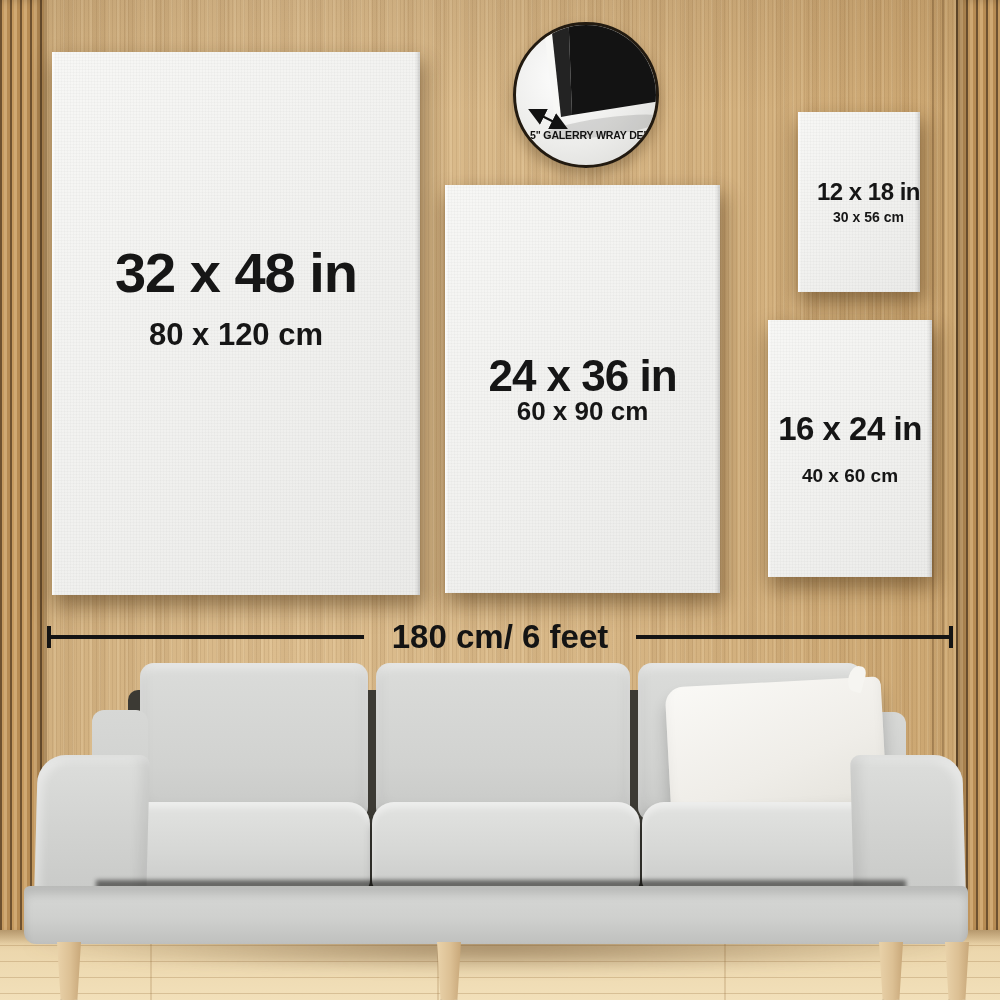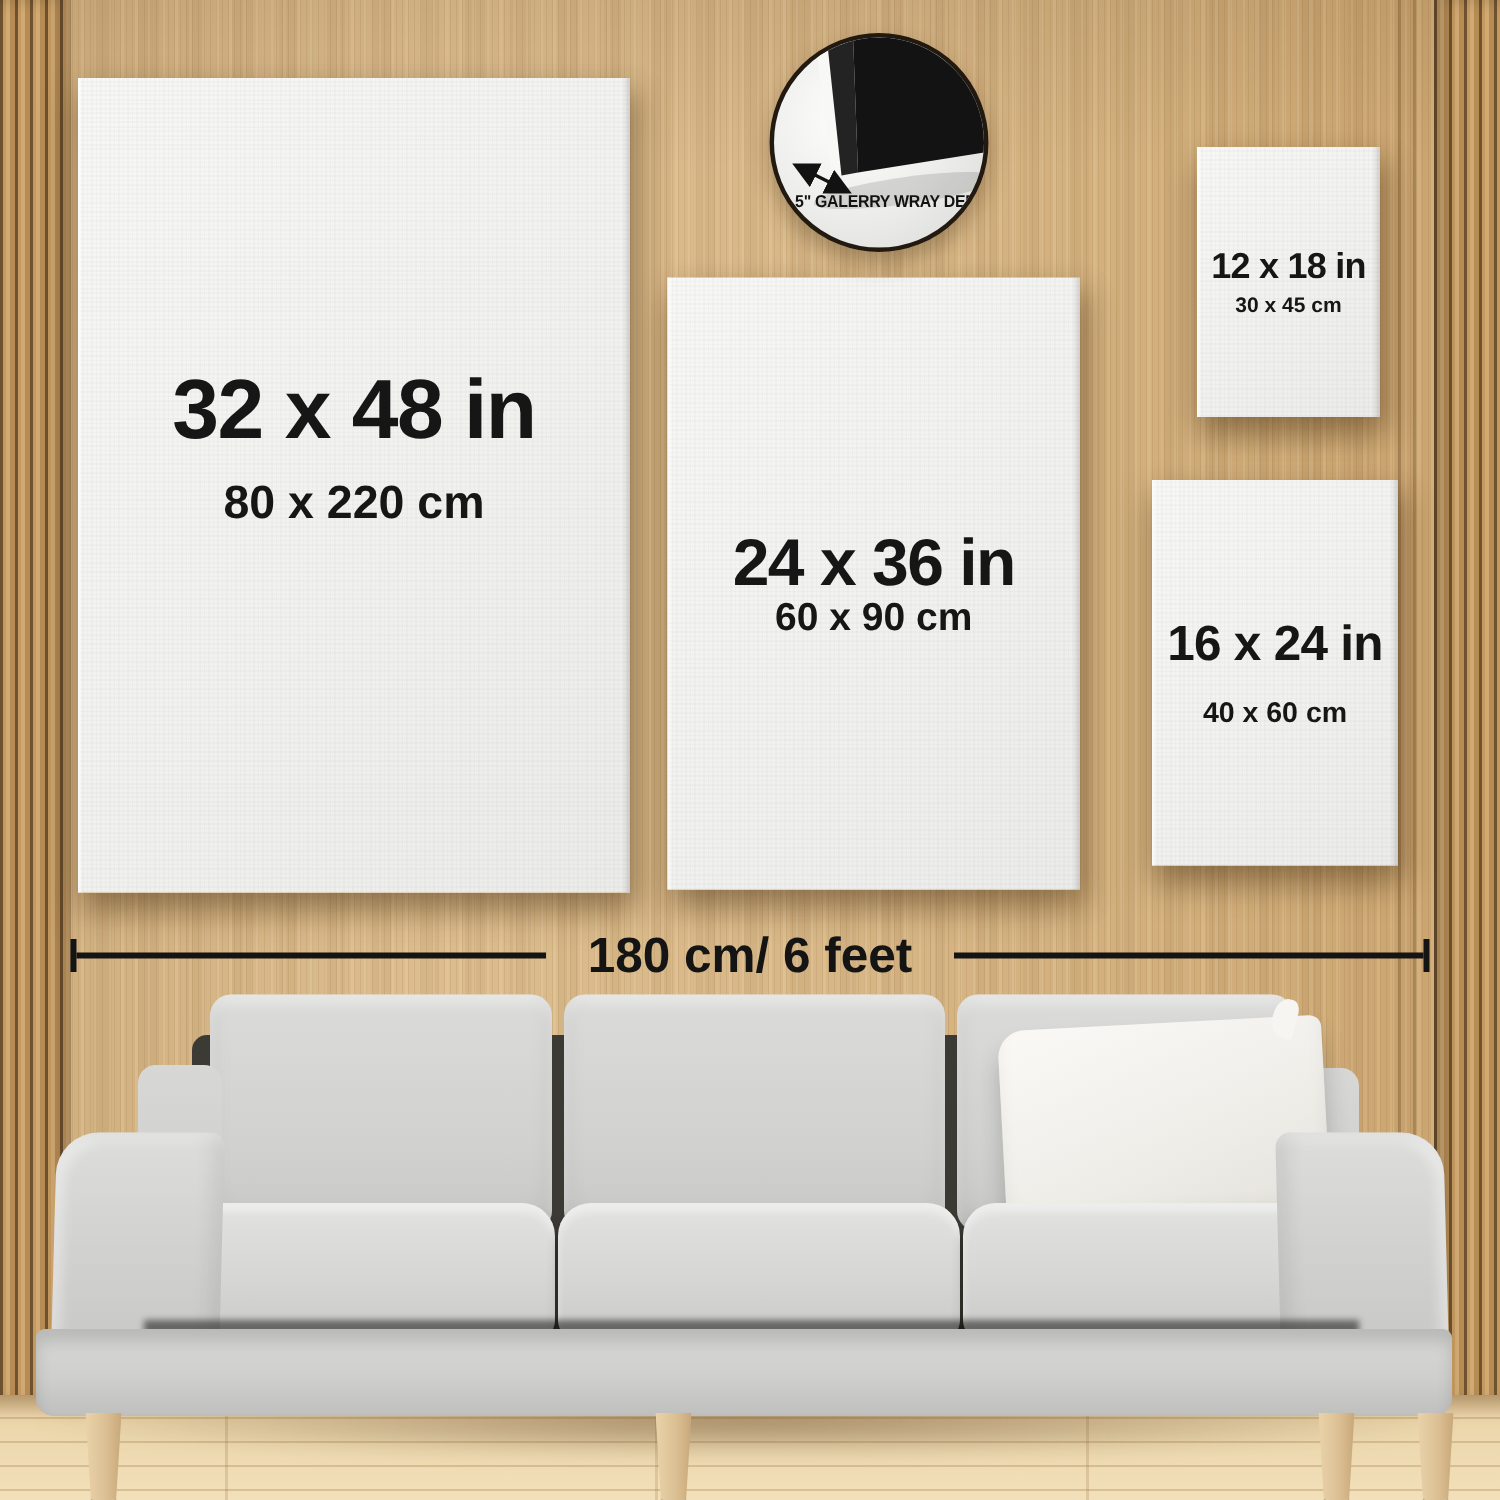--- a/index.html
+++ b/index.html
@@ -50,21 +50,21 @@
     background:linear-gradient(90deg,rgba(255,255,255,.9),rgba(255,255,255,0));}
   .in-label{font-weight:700;line-height:1;letter-spacing:-1px;white-space:nowrap;}
   .cm-label{font-weight:700;line-height:1;letter-spacing:0;white-space:nowrap;}
   .canvas-3248{left:52px;top:52px;width:368px;height:543px;}
   .canvas-3248 .labels{transform:translateY(-26px);}
   .canvas-3248 .in-label{font-size:56px;}
   .canvas-3248 .cm-label{font-size:31px;margin-top:18px;}
   .canvas-2436{left:445px;top:185px;width:275px;height:408px;}
   .canvas-2436 .in-label{font-size:44px;}
   .canvas-2436 .cm-label{font-size:26px;}
-  .canvas-1218{left:798px;top:98px;width:122px;height:180px;}
+  .canvas-1218{left:798px;top:112px;width:122px;height:180px;align-items:flex-end;}
   .canvas-1218 .in-label{font-size:24px;letter-spacing:-0.5px;}
   .canvas-1218 .cm-label{font-size:14px;margin-top:6px;}
   .canvas-1624{left:768px;top:320px;width:164px;height:257px;}
   .canvas-1624 .in-label{font-size:33px;letter-spacing:-0.5px;}
   .canvas-1624 .cm-label{font-size:19px;margin-top:21px;}
   .labels{display:flex;flex-direction:column;align-items:center;}
   
   .badge{
     position:absolute;left:513px;top:22px;width:146px;height:146px;border-radius:50%;
     background:radial-gradient(circle at 38% 38%, #ffffff 0%, #ececea 55%, #d8d8d5 100%);
@@ -139,35 +139,35 @@
   <div class="slats slats-left"></div>
   <div class="slats slats-right"></div>
   <div class="groove groove-a"></div>
   <div class="groove groove-b"></div>
   <div class="floor"></div>
   <div class="floor-contact"></div>
 
   <div class="canvas canvas-3248">
     <div class="labels">
       <div class="in-label">32 x 48 in</div>
-      <div class="cm-label">80 x 220 cm</div>
+      <div class="cm-label">80 x 120 cm</div>
     </div>
   </div>
 
   <div class="canvas canvas-2436">
     <div class="labels">
       <div class="in-label">24 x 36 in</div>
       <div class="cm-label">60 x 90 cm</div>
     </div>
   </div>
 
   <div class="canvas canvas-1218">
     <div class="labels">
       <div class="in-label">12 x 18 in</div>
-      <div class="cm-label">30 x 45 cm</div>
+      <div class="cm-label">30 x 56 cm</div>
     </div>
   </div>
 
   <div class="canvas canvas-1624">
     <div class="labels">
       <div class="in-label">16 x 24 in</div>
       <div class="cm-label">40 x 60 cm</div>
     </div>
   </div>
 

